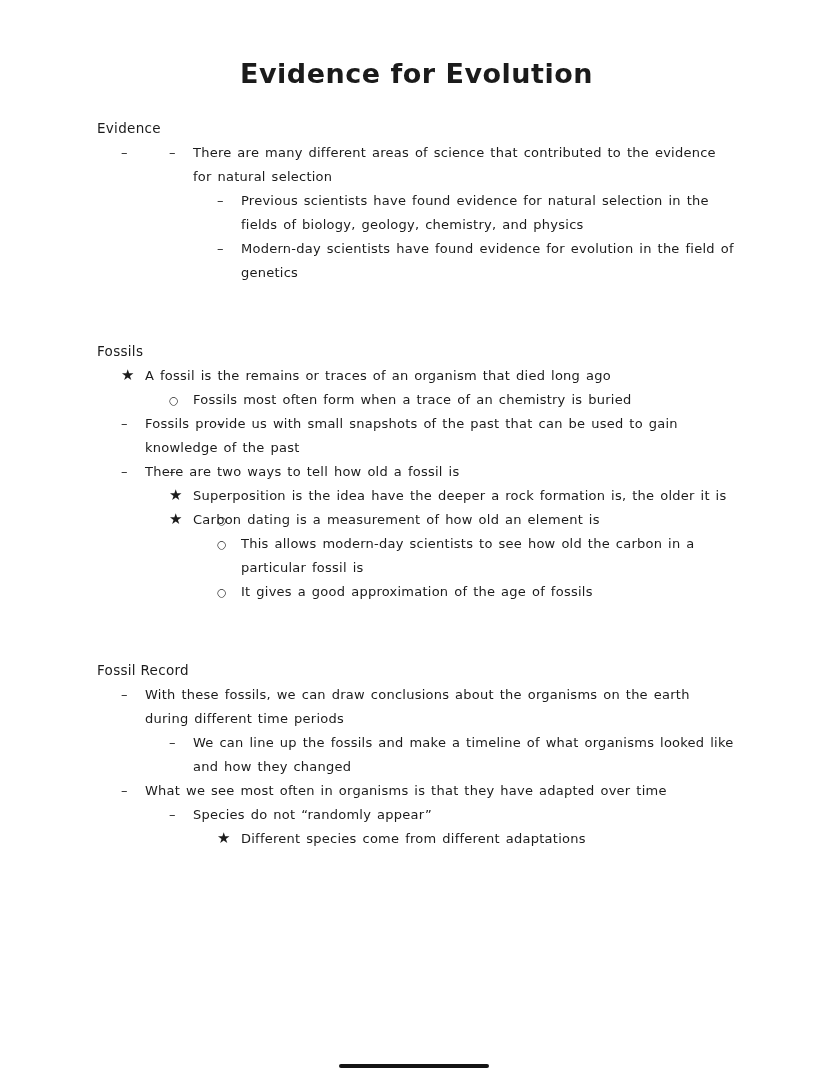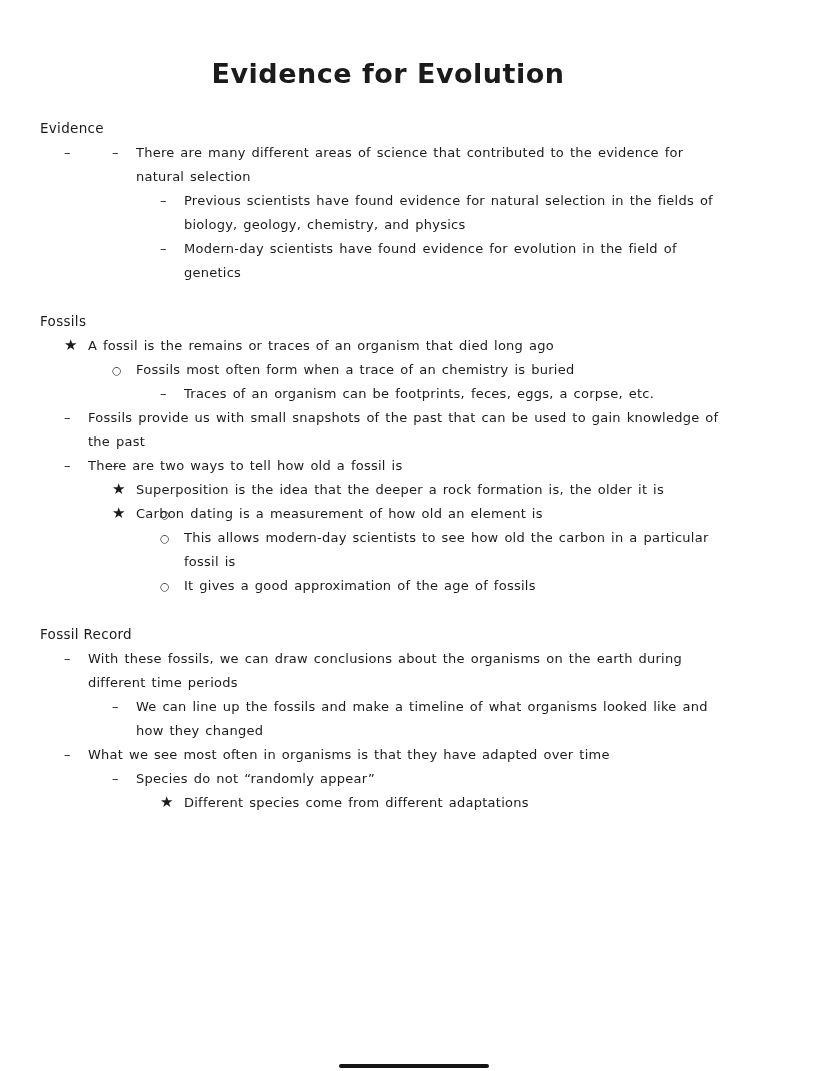--- a/index.html
+++ b/index.html
@@ -7,31 +7,31 @@
   .page {
     width: 828px;
     height: 1071px;
     background: #ffffff;
     position: relative;
     overflow: hidden;
     font-family: "DejaVu Sans", sans-serif;
     color: #1b1b1b;
   }
   .doc {
-    padding: 56px 92px 0 40px;
+    padding: 56px 92px 0 97px;
   }
   .title {
     text-align: center;
     font-size: 27px;
     font-weight: 700;
     letter-spacing: 0.5px;
     line-height: 36px;
     margin-bottom: 24px;
   }
-  .section { margin-top: 24px; }
+  .section { margin-top: 54px; }
   .section.first { margin-top: 0; }
   .section-heading {
     font-weight: 400;
     font-size: 13.5px;
     line-height: 25px;
     letter-spacing: 0.3px;
   }
   .item {
     position: relative;
     font-size: 13px;
@@ -72,25 +72,25 @@
           <div class="section-heading">Evidence</div>
           <div class="item level-1"><span class="marker dash">–</span></div>
           <div class="item level-2"><span class="marker dash">–</span><span class="item-text"><span>There are many different areas of science that contributed to the evidence for natural selection</span></span></div>
           <div class="item level-3"><span class="marker dash">–</span><span class="item-text"><span>Previous scientists have found evidence for natural selection in the fields of biology, geology, chemistry, and physics</span></span></div>
           <div class="item level-3"><span class="marker dash">–</span><span class="item-text"><span>Modern-day scientists have found evidence for evolution in the field of genetics</span></span></div>
         </section>
         <section class="section">
           <div class="section-heading">Fossils</div>
           <div class="item level-1"><span class="marker star">★</span><span class="item-text"><span>A </span><span class="u">fossil</span><span> is the remains or traces of an organism that died long ago</span></span></div>
           <div class="item level-2"><span class="marker circle">○</span><span class="item-text"><span>Fossils most often form when a trace of an chemistry is buried</span></span></div>
-          <div class="item level-3"><span class="marker dash">–</span><span class="item-text"><span>Traces of an organism can be footprints, feces, eggs, a corpse, etc.</span></span></div>
+          <div class="item level-3"><span class="marker dash">–</span></div>
           <div class="item level-1"><span class="marker dash">–</span><span class="item-text"><span>Fossils provide us with small snapshots of the past that can be used to gain knowledge of the past</span></span></div>
           <div class="item level-2"><span class="marker dash">–</span></div>
           <div class="item level-1"><span class="marker dash">–</span><span class="item-text"><span>There are two ways to tell how old a fossil is</span></span></div>
-          <div class="item level-2"><span class="marker star">★</span><span class="item-text"><span class="u">Superposition</span><span> is the idea that the deeper a rock formation is, the older it is</span></span></div>
+          <div class="item level-2"><span class="marker star">★</span><span class="item-text"><span class="u">Superposition</span><span> is the idea have the deeper a rock formation is, the older it is</span></span></div>
           <div class="item level-3"><span class="marker circle">○</span></div>
           <div class="item level-2"><span class="marker star">★</span><span class="item-text"><span class="u">Carbon dating</span><span> is a measurement of how old an element is</span></span></div>
           <div class="item level-3"><span class="marker circle">○</span><span class="item-text"><span>This allows modern-day scientists to see how old the carbon in a particular fossil is</span></span></div>
           <div class="item level-3"><span class="marker circle">○</span><span class="item-text"><span>It gives a good approximation of the age of fossils</span></span></div>
         </section>
         <section class="section">
           <div class="section-heading">Fossil Record</div>
           <div class="item level-1"><span class="marker dash">–</span><span class="item-text"><span>With these fossils, we can draw conclusions about the organisms on the earth during different time periods</span></span></div>
           <div class="item level-2"><span class="marker dash">–</span><span class="item-text"><span>We can line up the fossils and make a timeline of what organisms looked like and how they changed</span></span></div>
           <div class="item level-1"><span class="marker dash">–</span><span class="item-text"><span>What we see most often in organisms is that they have adapted over time</span></span></div>

